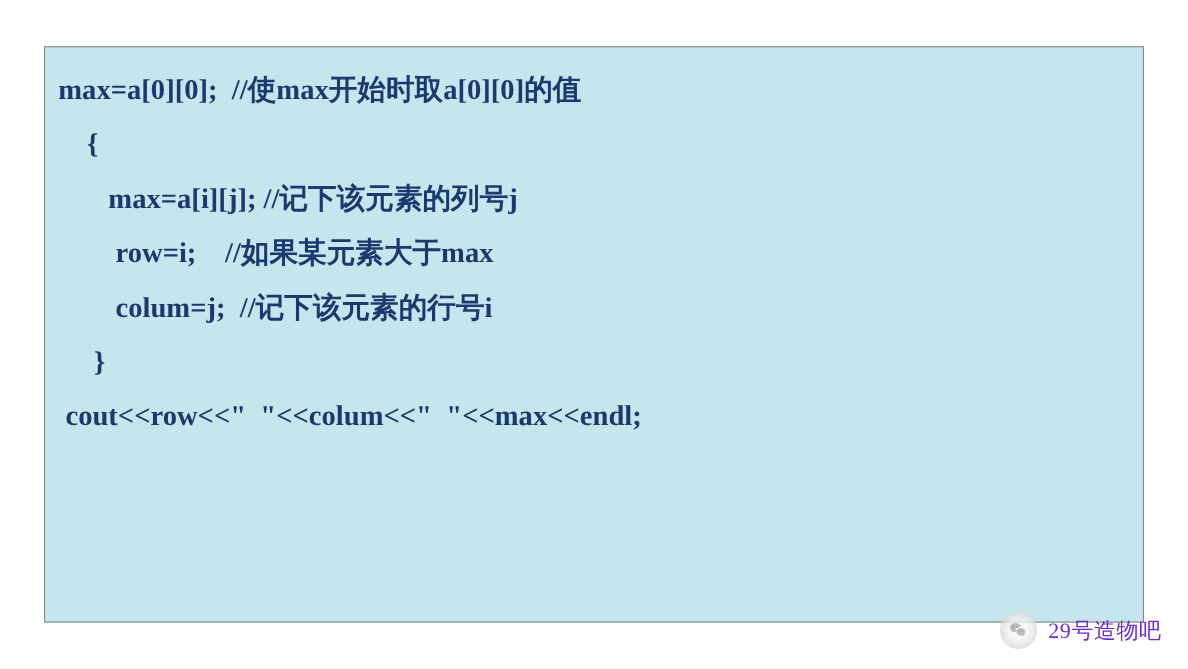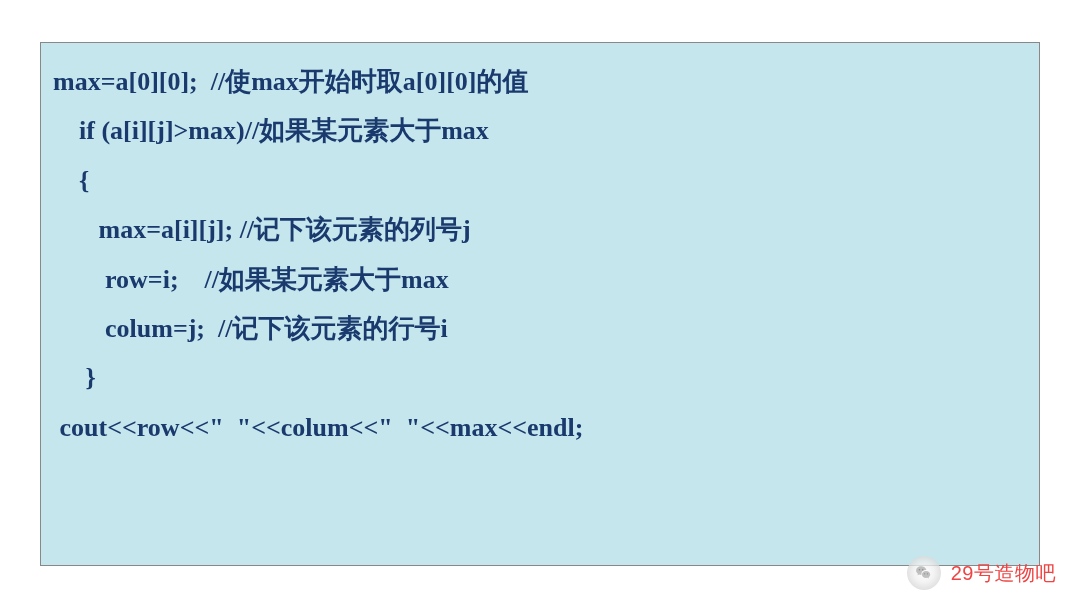--- a/index.html
+++ b/index.html
@@ -49,31 +49,30 @@
       align-items: center;
       justify-content: center;
       opacity: 0.75;
     }
     .watermark-icon svg {
       width: 20px;
       height: 20px;
     }
     .watermark-text {
       font-size: 20px;
-      color: #ef4444;
-      font-family: Liberation Sans, sans-serif;
+      color: #6d28d9;
+      font-family: Liberation Serif, serif;
       letter-spacing: 0.5px;
     }
   </style>
 </head>
 <body>
 
 <div class="code-block">
   <div class="code-line">max=a[0][0];  //使max开始时取a[0][0]的值</div>
-  <div class="code-line">    if (a[i][j]&gt;max)//如果某元素大于max</div>
   <div class="code-line">    {</div>
   <div class="code-line">       max=a[i][j]; //记下该元素的列号j</div>
   <div class="code-line">        row=i;    //如果某元素大于max</div>
   <div class="code-line">        colum=j;  //记下该元素的行号i</div>
   <div class="code-line">     }</div>
   <div class="code-line"> cout&lt;&lt;row&lt;&lt;"  "&lt;&lt;colum&lt;&lt;"  "&lt;&lt;max&lt;&lt;endl;</div>
 </div>
 
 <div class="watermark">
   <div class="watermark-icon">

